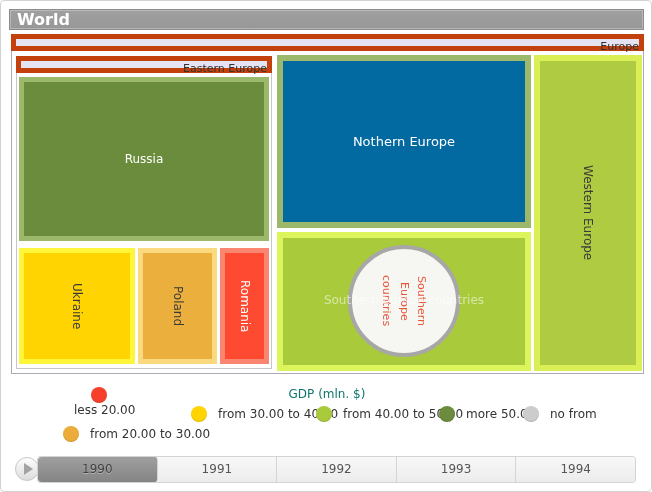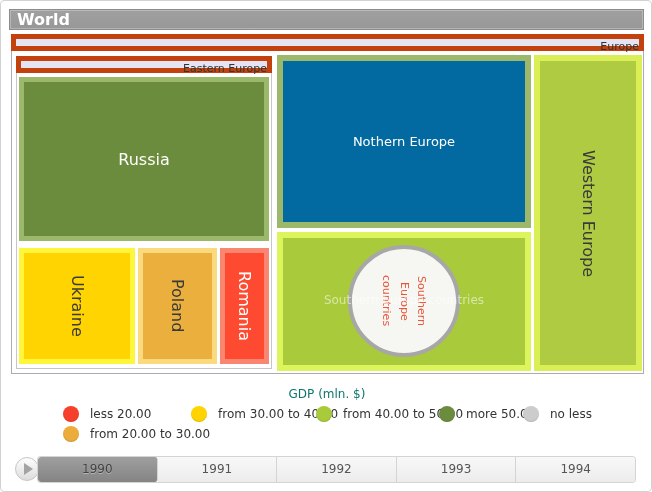--- a/index.html
+++ b/index.html
@@ -34,21 +34,21 @@
   .eastern-box {
     position:absolute; left:15px; top:55px; width:256px; height:313px;
     background:#fff; border:1px solid #c6c6c6;
   }
   .eastern-header { left:15px; top:55px; width:256px; }
   
   .block {
     position:absolute; display:flex; align-items:center; justify-content:center;
     border-style:solid; cursor:pointer;
   }
-  .block .lbl { font-size:16px; }
+  .block .lbl { font-size:12px; }
   .russia   { left:18px;  top:76px;  width:250px; height:164px; border-width:5px; }
   .russia .lbl, .northern .lbl { color:#fff; }
   .ukraine  { left:18px;  top:247px; width:116px; height:116px; border-width:5px; }
   .poland   { left:137px; top:247px; width:79px;  height:116px; border-width:5px; }
   .romania  { left:219px; top:247px; width:49px;  height:116px; border-width:5px; }
   .northern { left:276px; top:54px;  width:254px; height:173px; border-width:6px; }
   .northern .lbl { font-size:13px; }
   .southern { left:276px; top:231px; width:254px; height:139px; border-width:6px; }
   .western  { left:533px; top:54px;  width:108px; height:316px; border-width:6px; }
   .vert { writing-mode:vertical-rl; }
@@ -76,21 +76,21 @@
   }
   .lg-item {
     position:absolute; height:17px; display:flex; align-items:center;
     cursor:pointer;
   }
   .lg-dot {
     width:16px; height:16px; border-radius:50%; flex:0 0 16px;
     box-shadow:inset 0 -1px 1px rgba(0,0,0,0.12);
   }
   .lg-txt { font-size:12px; color:#333; margin-left:11px; white-space:nowrap; }
-  .li1 { left:62px;  top:404px; }
+  .li1 { left:62px;  top:386px;flex-direction:column; }
   .li2 { left:190px; top:404px; }
   .li3 { left:315px; top:404px; }
   .li4 { left:438px; top:404px; }
   .li5 { left:522px; top:404px; }
   .li6 { left:62px;  top:424px; }
   
   .play-btn {
     position:absolute; left:14px; top:456px; width:24px; height:24px;
     border-radius:50%; border:1px solid #c6c6c6;
     background:linear-gradient(#fdfdfd,#dcdcdc);
@@ -176,21 +176,21 @@
   <div class="lg-item li3">
     <span class="lg-dot" style="background: rgb(168, 202, 59);"></span>
     <span class="lg-txt">from 40.00 to 50.00</span>
   </div>
   <div class="lg-item li4">
     <span class="lg-dot" style="background: rgb(107, 140, 60);"></span>
     <span class="lg-txt">more 50.00</span>
   </div>
   <div class="lg-item li5">
     <span class="lg-dot" style="background: rgb(204, 204, 204);"></span>
-    <span class="lg-txt">no less</span>
+    <span class="lg-txt">no from</span>
   </div>
   <div class="lg-item li6">
     <span class="lg-dot" style="background: rgb(235, 172, 59);"></span>
     <span class="lg-txt">from 20.00 to 30.00</span>
   </div>
 
   <div class="play-btn">
     <span class="play-tri"></span>
   </div>
   <div class="tabs">

